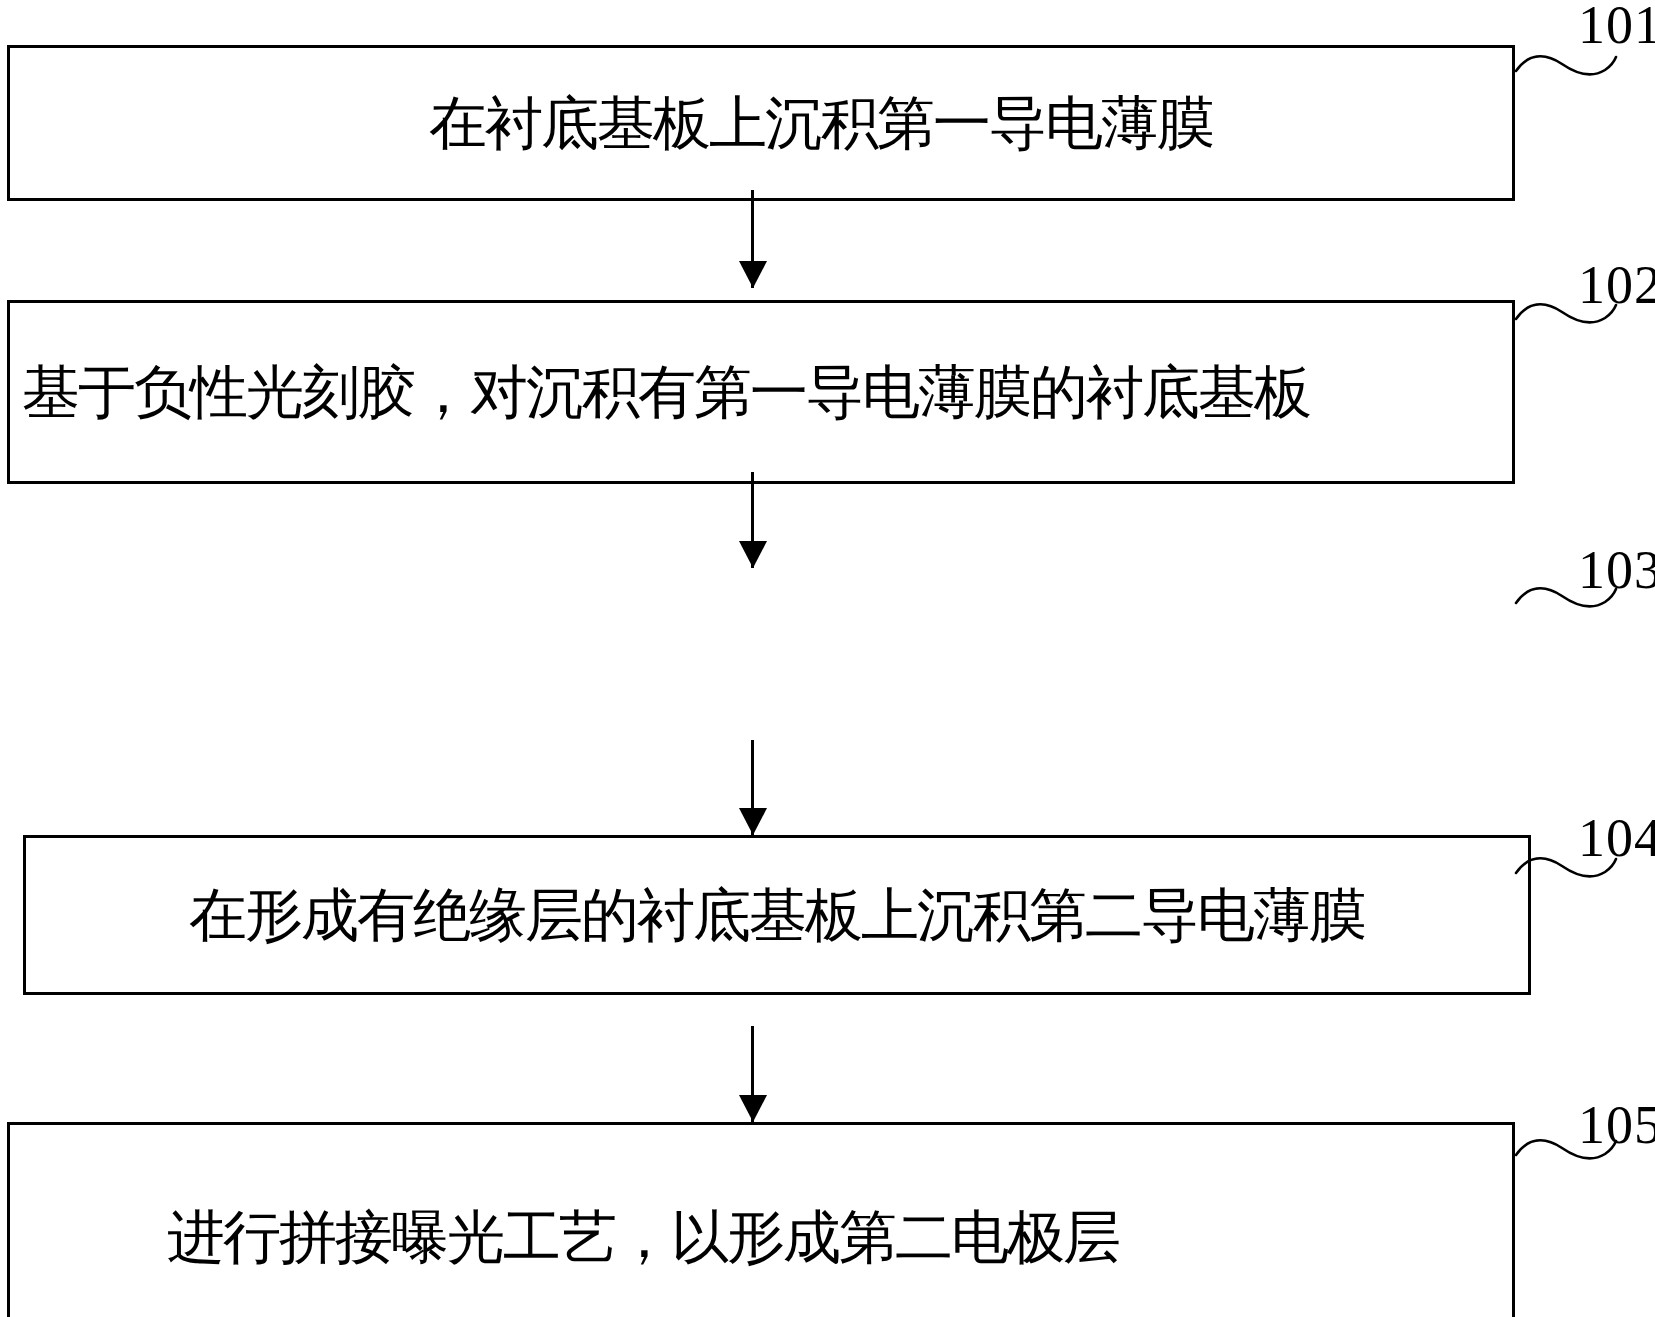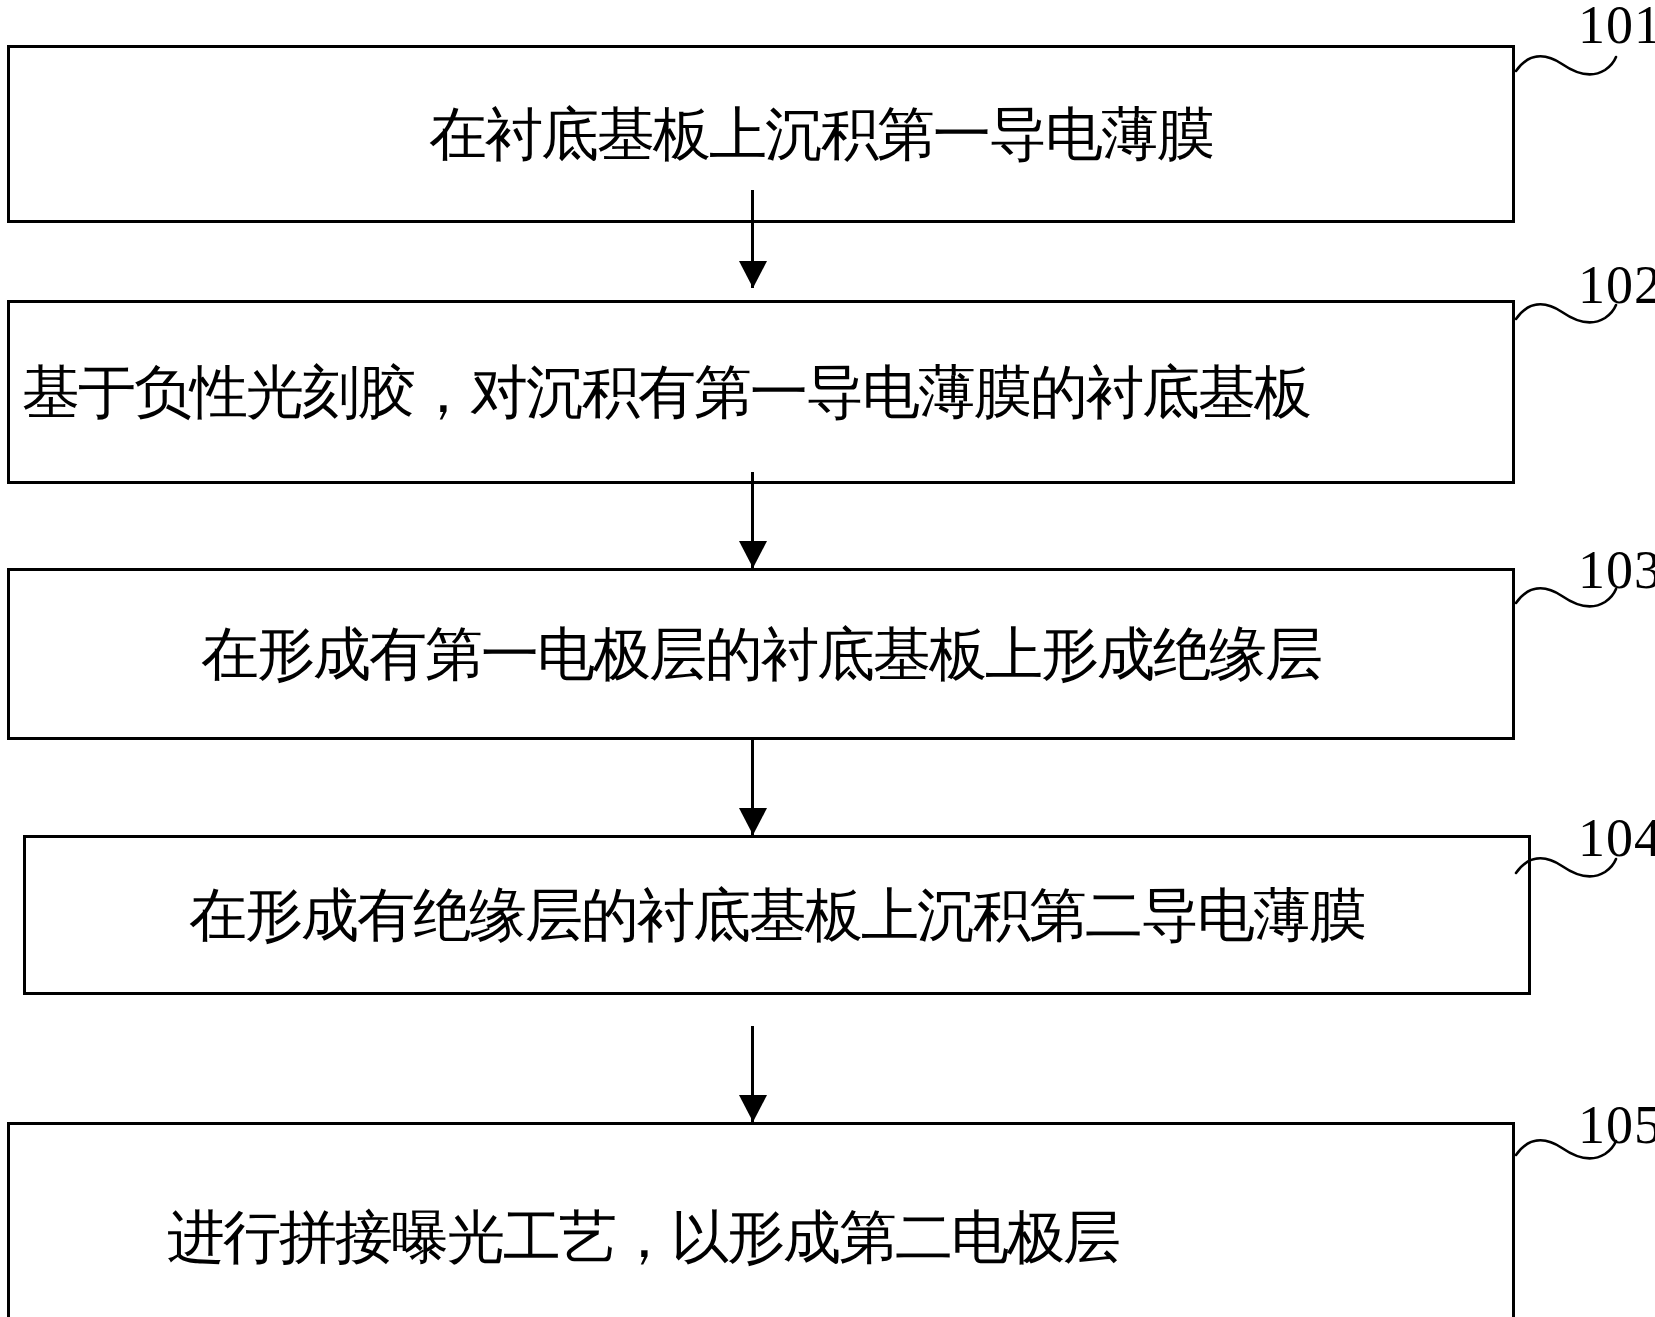--- a/index.html
+++ b/index.html
@@ -21,21 +21,21 @@
     left: 7px;
     width: 1508px;
     border: 3px solid #000000;
     box-sizing: border-box;
     background: #ffffff;
     display: flex;
     flex-direction: column;
     justify-content: center;
     align-items: center;
   }
-  .box-1 { top: 45px;   height: 178px; }
+  .box-1 { top: 45px;   height: 156px; }
   .box-2 { top: 300px;  height: 184px; gap: 36px; }
   .box-3 { top: 568px;  height: 172px; }
   .box-4 { top: 835px;  height: 160px; margin-left: 16px; }
   .box-5 { top: 1122px; height: 230px; gap: 36px; }
   .step-line {
     font-size: 58px;
     line-height: 1.0;
     letter-spacing: -2px;
     white-space: nowrap;
   }
@@ -79,23 +79,20 @@
 <div class="canvas">
 
   <div class="step-box box-1">
     <div class="step-line nudge-r60">在衬底基板上沉积第一导电薄膜</div>
   </div>
 
   <div class="step-box box-2">
     <div class="step-line nudge-l95">基于负性光刻胶，对沉积有第一导电薄膜的衬底基板</div>
   </div>
 
-  <div class="step-box box-3">
-    <div class="step-line">在形成有第一电极层的衬底基板上形成绝缘层</div>
-  </div>
 
   <div class="step-box box-4">
     <div class="step-line">在形成有绝缘层的衬底基板上沉积第二导电薄膜</div>
   </div>
 
   <div class="step-box box-5">
     <div class="step-line nudge-l118">进行拼接曝光工艺，以形成第二电极层</div>
   </div>
 
   <div class="arrow-line" style="top:190px; height:98px;"></div>

